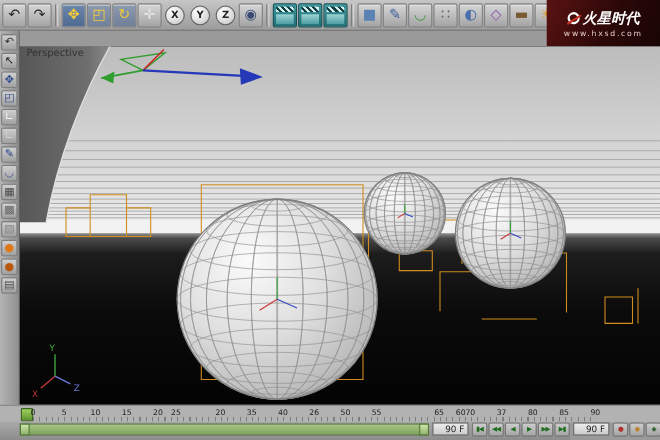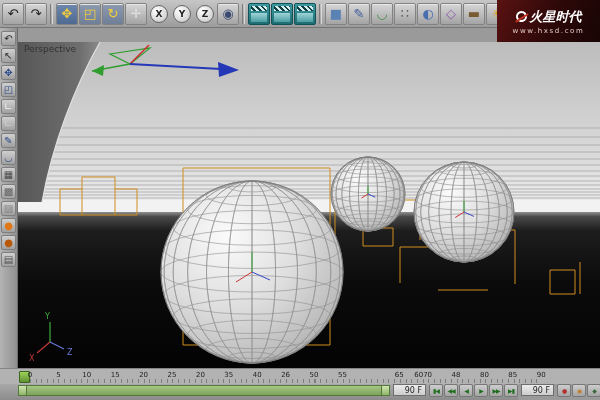--- a/index.html
+++ b/index.html
@@ -374,31 +374,31 @@
     <div id="vplabel">Perspective</div>
   </div>
 
   <div id="ruler">
     <div id="frame-marker"></div>
   <span class="tick" style="left: 30px;">0</span>
       <span class="tick" style="left: 58.4px;">5</span>
       <span class="tick" style="left: 86.8px;">10</span>
       <span class="tick" style="left: 115.2px;">15</span>
       <span class="tick" style="left: 143.6px;">20</span>
-      <span class="tick" style="left: 172px;">25</span>
+      <span class="tick" style="left: 160px;">25</span>
       <span class="tick" style="left: 200.4px;">20</span>
       <span class="tick" style="left: 228.8px;">35</span>
       <span class="tick" style="left: 257.2px;">40</span>
       <span class="tick" style="left: 285.6px;">26</span>
       <span class="tick" style="left: 314px;">50</span>
       <span class="tick" style="left: 342.4px;">55</span>
       <span class="tick" style="left: 370.8px; margin-left: 48px;">60</span>
       <span class="tick" style="left: 399.2px;">65</span>
       <span class="tick" style="left: 427.6px;">70</span>
-      <span class="tick" style="left: 456px;">48</span>
+      <span class="tick" style="left: 456px;">37</span>
       <span class="tick" style="left: 484.4px;">80</span>
       <span class="tick" style="left: 512.8px;">85</span>
       <span class="tick" style="left: 541.2px;">90</span>
     </div>
 
   <div id="transport">
     <div class="range-bar"></div>
     <div class="framebox">90 F</div>
     <div id="transport-buttons">
         <div class="pbtn">

